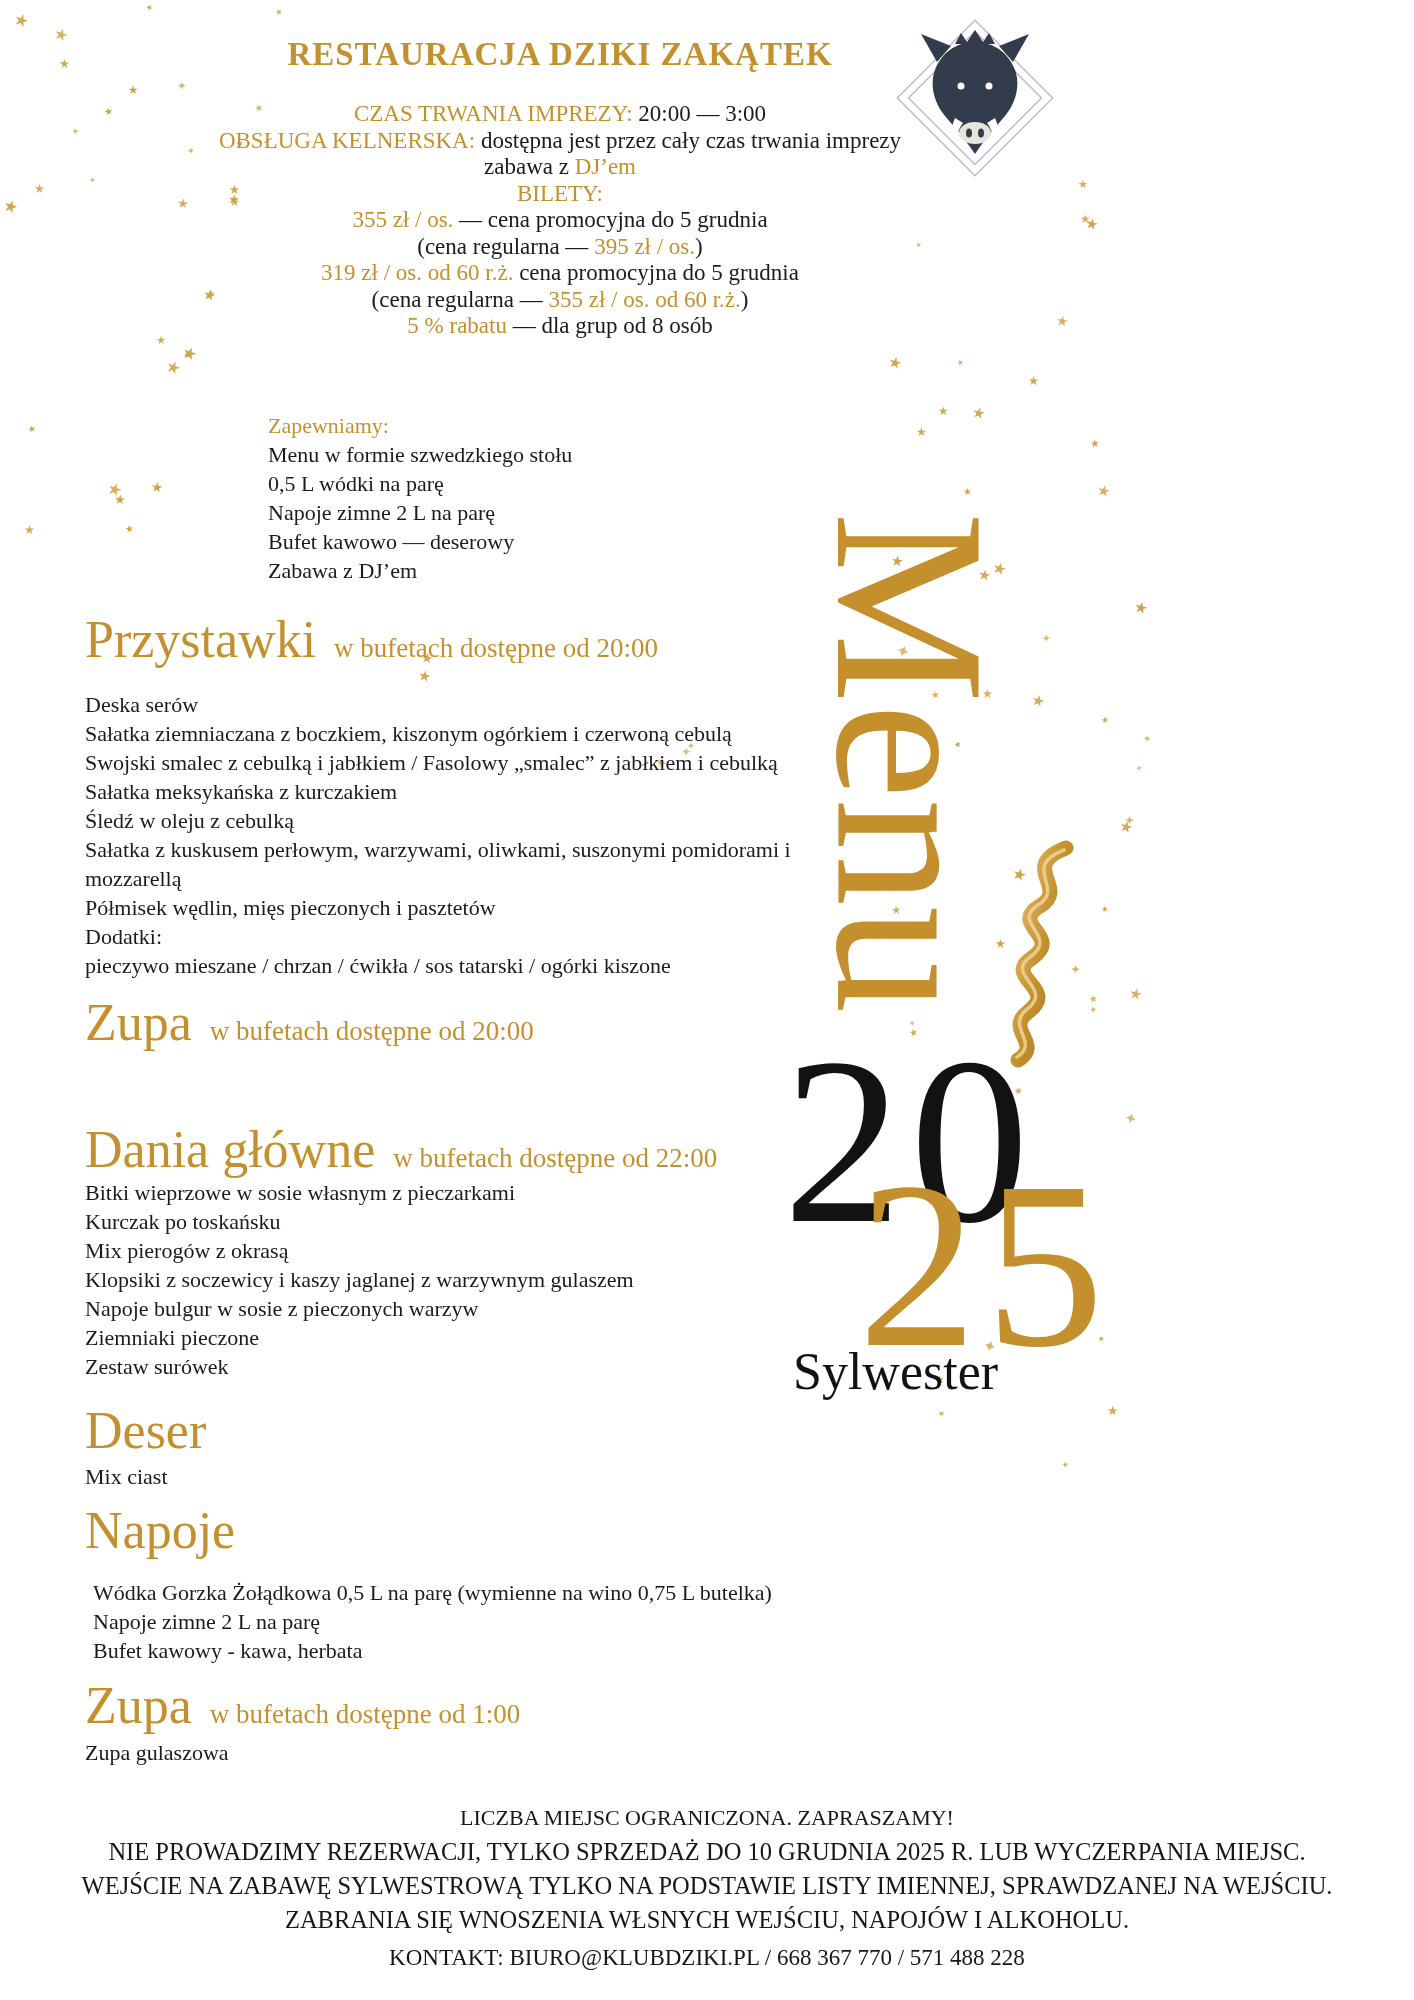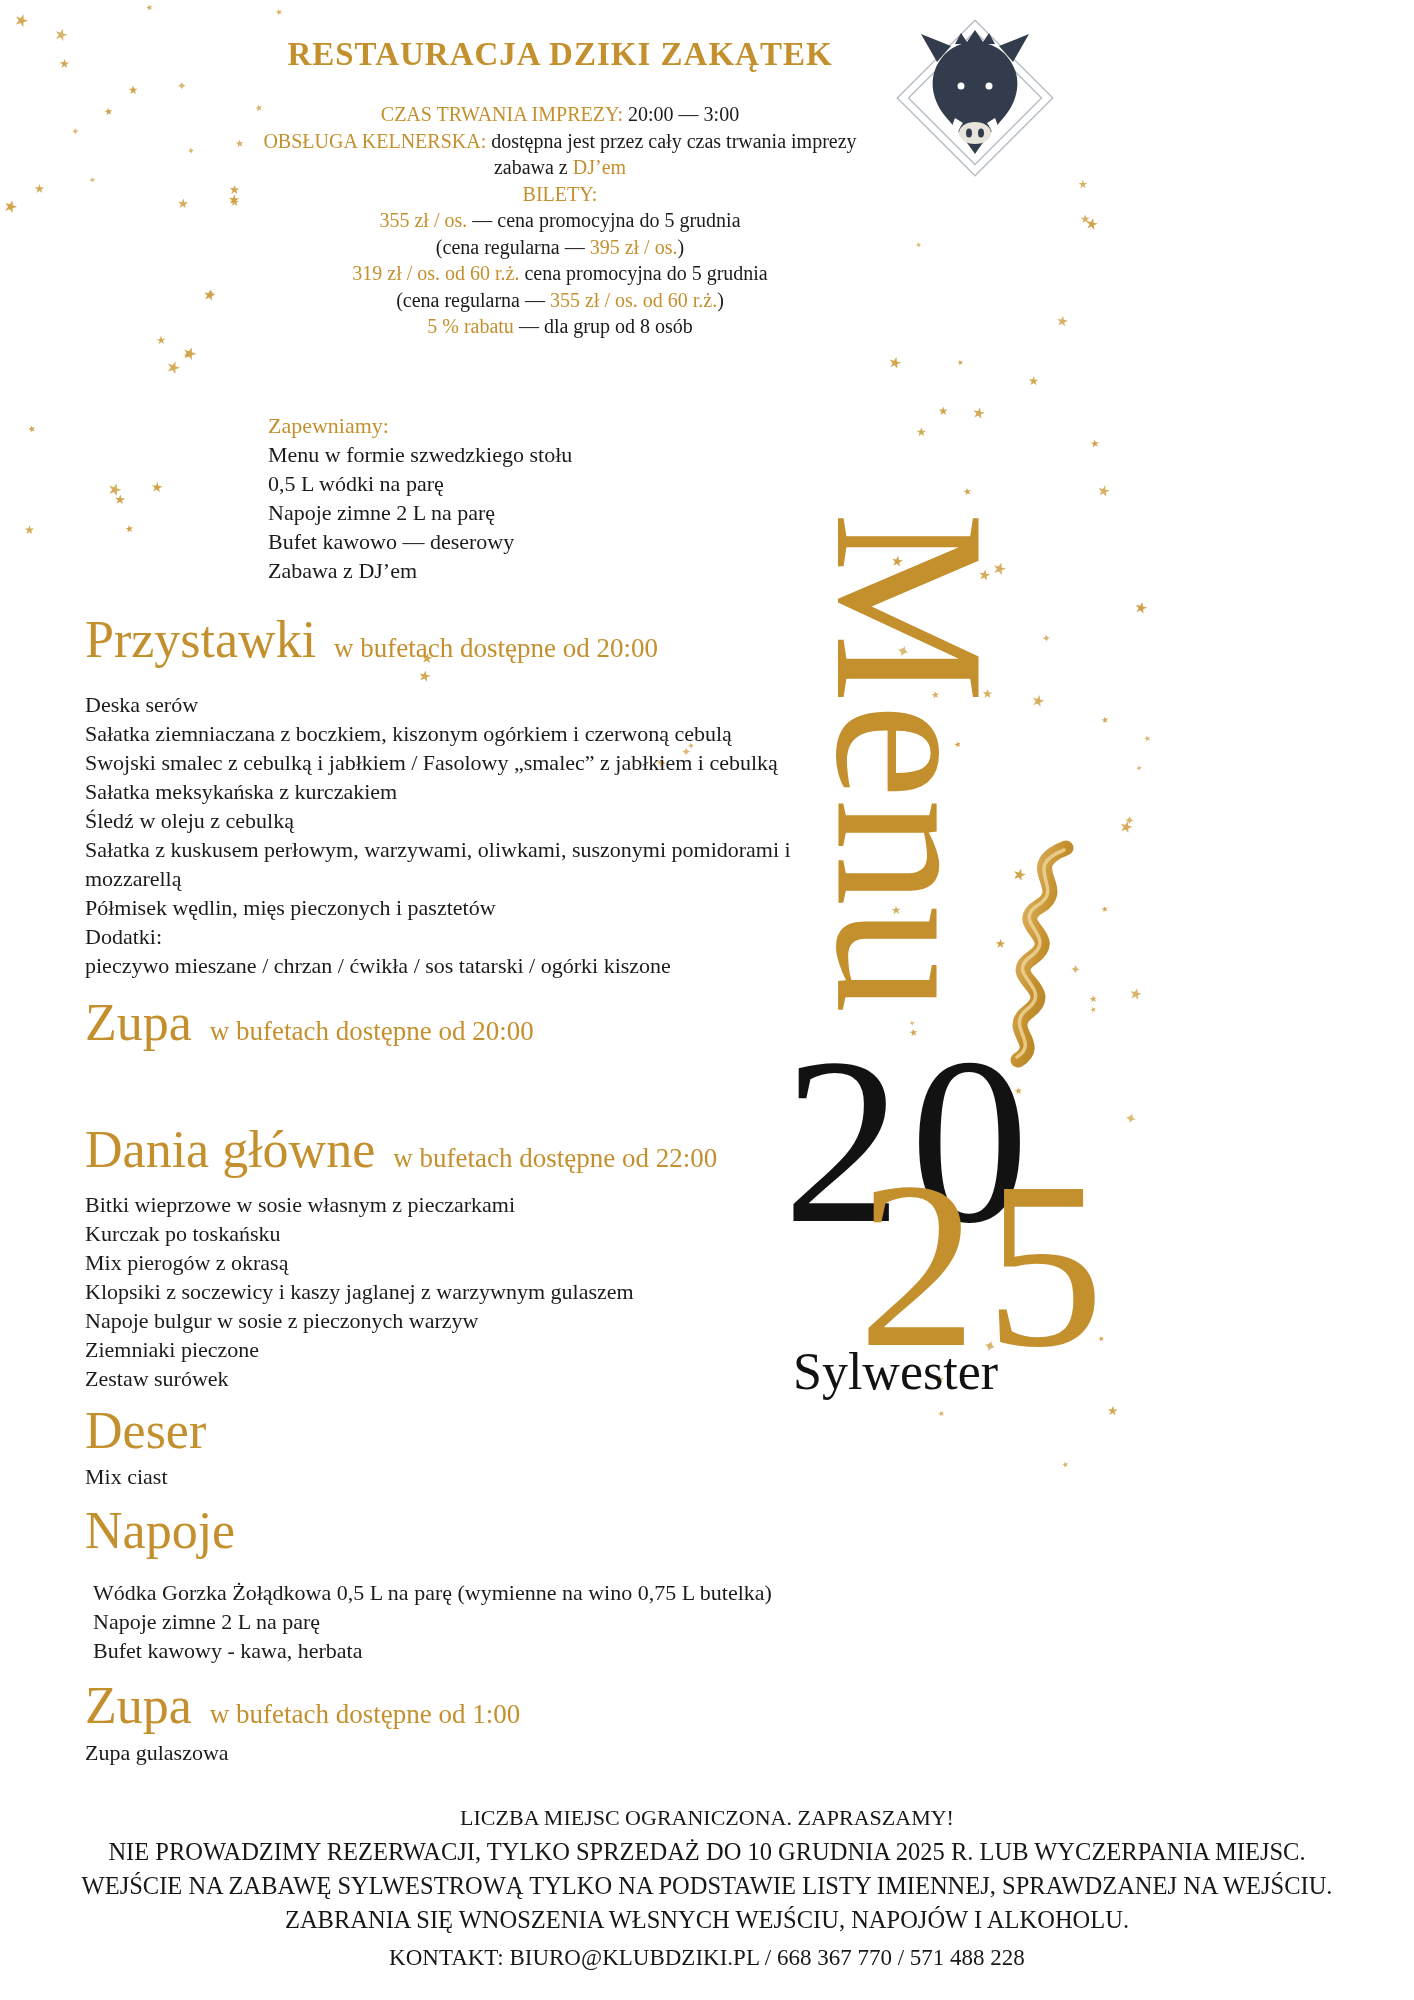--- a/index.html
+++ b/index.html
@@ -7,33 +7,33 @@
         font-family:"Liberation Serif","DejaVu Serif",serif;color:#1b1b1b;}
   .page > *{position:absolute;}
   #stars{left:0;top:0;width:1414px;height:2000px;}
   .star{position:absolute;font-family:"DejaVu Sans",sans-serif;line-height:1;user-select:none;}
   .gold{color:#c4902e;}
   .dark{color:#1b1b1b;}
 
   .title{left:140px;top:36px;width:840px;text-align:center;font-size:33px;font-weight:bold;
          color:#c4902e;letter-spacing:1px;}
 
-  .info{left:140px;top:101px;width:840px;text-align:center;font-size:20px;line-height:26.5px;}
+  .info{left:140px;top:101px;width:840px;text-align:center;font-size:23px;line-height:26.5px;}
 
   .zap{left:268px;top:411px;font-size:22px;line-height:29px;}
   .zap .ztitle{color:#c4902e;}
 
   .section{left:85px;}
   .shead{display:flex;align-items:baseline;gap:18px;}
   .stitle{font-size:52px;line-height:56px;color:#c4902e;}
   .ssub{font-size:27px;color:#c4902e;}
   .sitems{font-size:22px;line-height:29px;width:760px;}
   .sec0{top:612px;} .sec0 .sitems{margin-top:22px;}
   .sec1{top:995px;} .sec1 .sitems{margin-top:17px;}
-  .sec2{top:1122px;} .sec2 .sitems{margin-top:12px;}
+  .sec2{top:1122px;} .sec2 .sitems{margin-top:0px;}
   .sec3{top:1403px;} .sec3 .sitems{margin-top:3px;}
   .sec4{top:1503px;} .sec4 .sitems{margin-top:19px;padding-left:8px;}
   .sec5{top:1678px;} .sec5 .sitems{margin-top:4px;}
 
   .menu-vert{left:810px;top:512px;width:200px;height:540px;}
   .menu-vert span{display:block;width:540px;height:200px;transform:rotate(90deg) translateY(-200px);
                   transform-origin:top left;font-size:215px;line-height:200px;color:#c4902e;}
 
   .year20{left:783px;top:1022px;font-size:238px;line-height:1;color:#121212;letter-spacing:8px;}
   .year25{left:858px;top:1146px;font-size:238px;line-height:1;color:#c4902e;letter-spacing:8px;}

